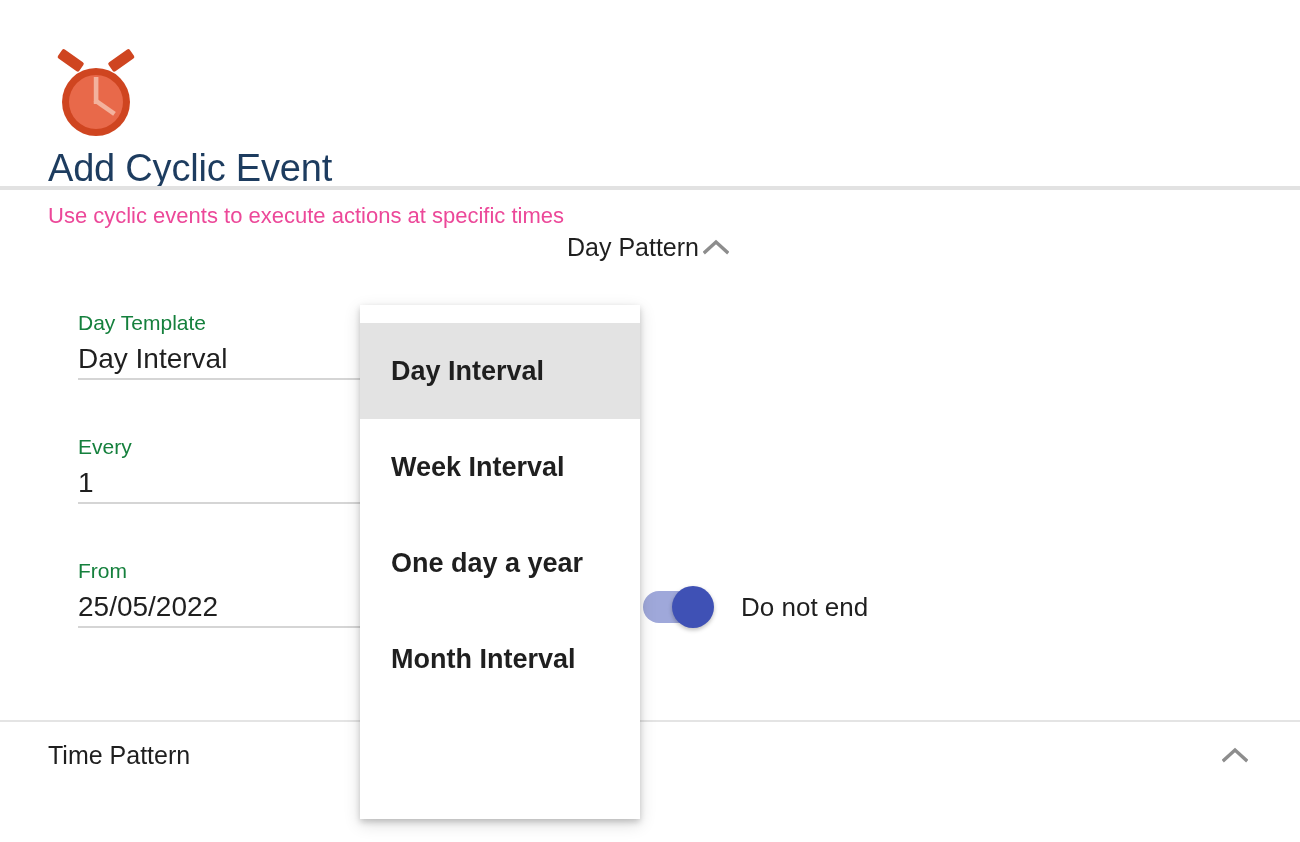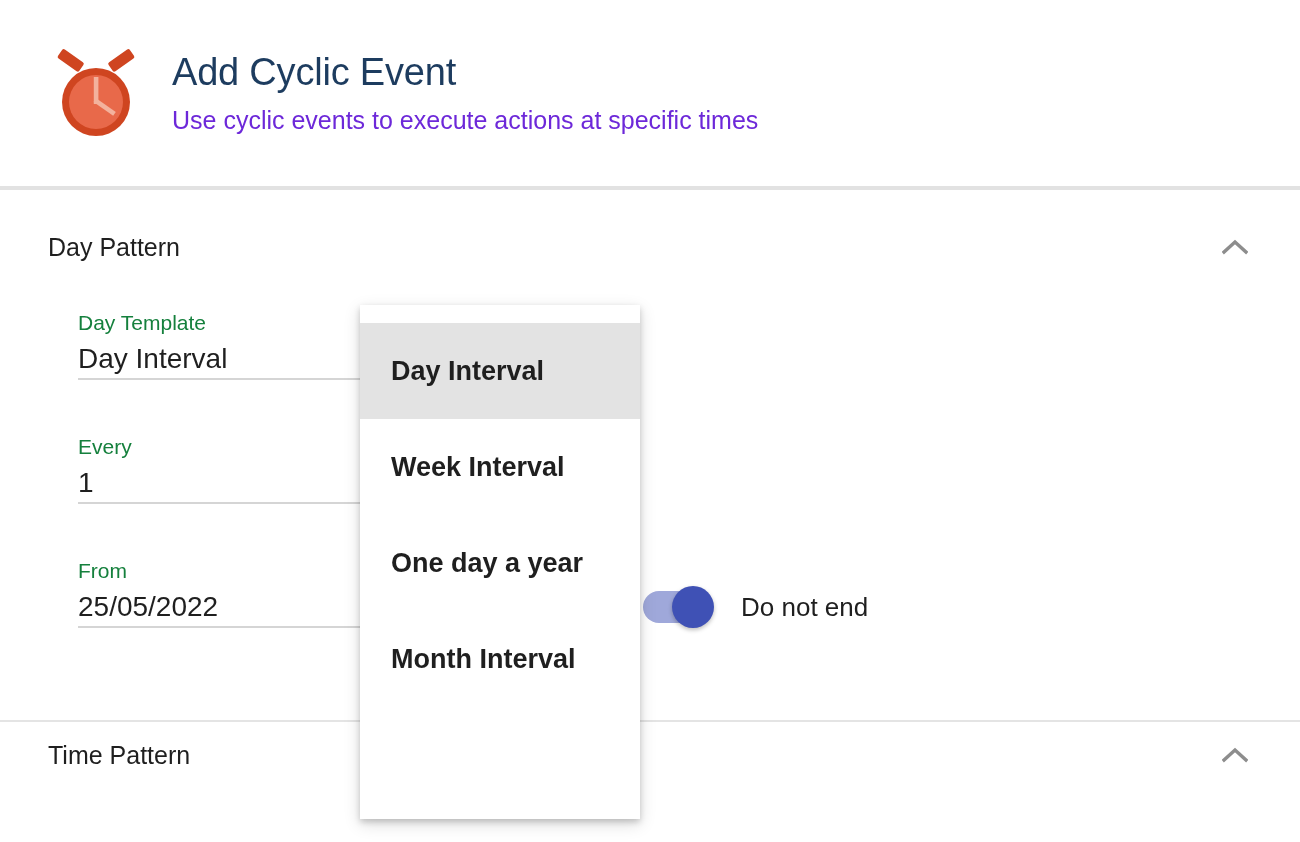--- a/index.html
+++ b/index.html
@@ -25,20 +25,21 @@
     width: 1300px;
     height: 189px;
     background: #ffffff;
   }
   .header-inner {
     position: absolute;
     left: 48px;
     top: 47px;
     display: flex;
     align-items: flex-start;
+    flex-direction: column;
   }
   .alarm-icon {
     width: 96px;
     height: 96px;
     flex: 0 0 96px;
     position: relative;
     margin-right: 28px;
   }
   .header-text {
     padding-top: 2px;
@@ -46,24 +47,24 @@
   .page-title {
     font-size: 38px;
     line-height: 46px;
     font-weight: 400;
     color: #1d3c5f;
     letter-spacing: -0.2px;
     margin: 0;
     white-space: nowrap;
   }
   .page-subtitle {
-    font-size: 25px;
+    font-size: 22px;
     line-height: 34px;
     font-weight: 400;
-    color: #6d28d9;
+    color: #ec4899;
     margin: 8px 8px 0 0;
     white-space: nowrap;
   }
   .header-divider {
     position: absolute;
     left: 0;
     top: 186px;
     width: 1300px;
     height: 4px;
     background: #e2e2e2;
@@ -89,21 +90,21 @@
   }
   .chevron {
     width: 34px;
     height: 34px;
     display: flex;
     align-items: center;
     justify-content: center;
   }
   .chevron svg { display: block; }
 
-  #day-pattern-header { top: 218px; }
+  #day-pattern-header { top: 218px; justify-content: center; }
   #time-pattern-header { top: 726px; gap: 29px; }
 
   .section-divider {
     position: absolute;
     left: 0;
     width: 1300px;
     height: 2px;
     background: #e4e4e4;
   }
   #divider-before-time { top: 720px; }

